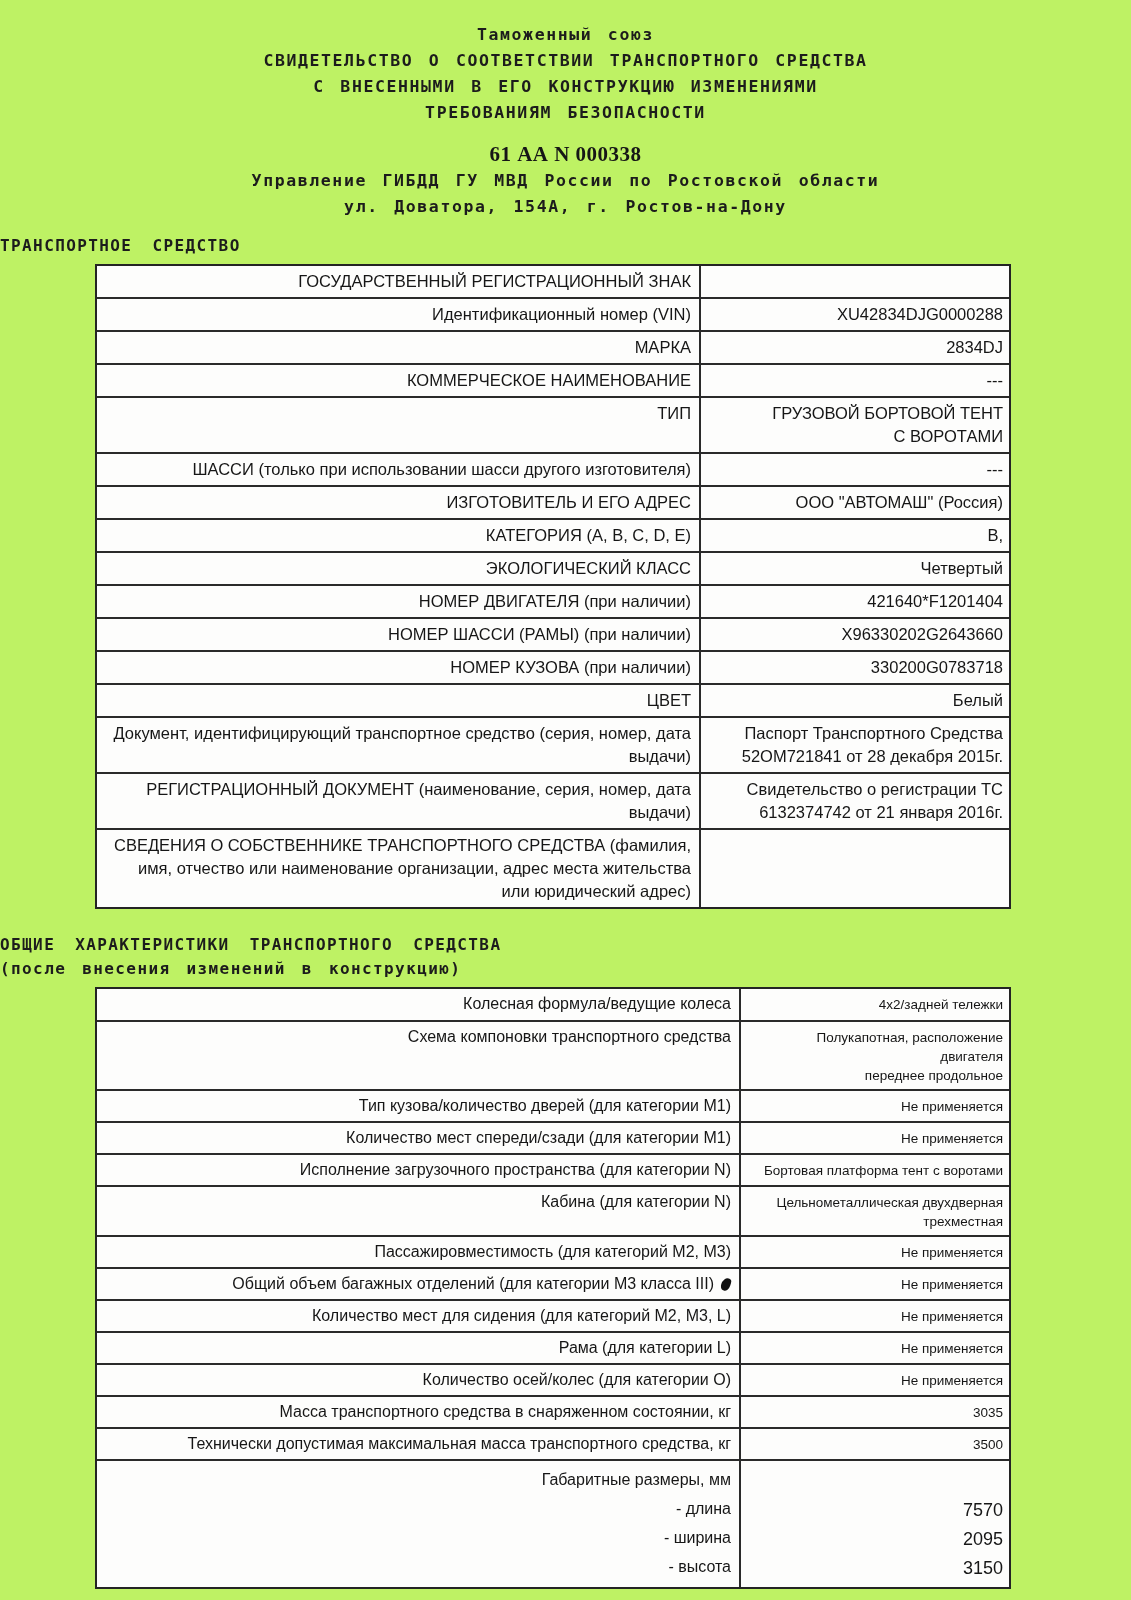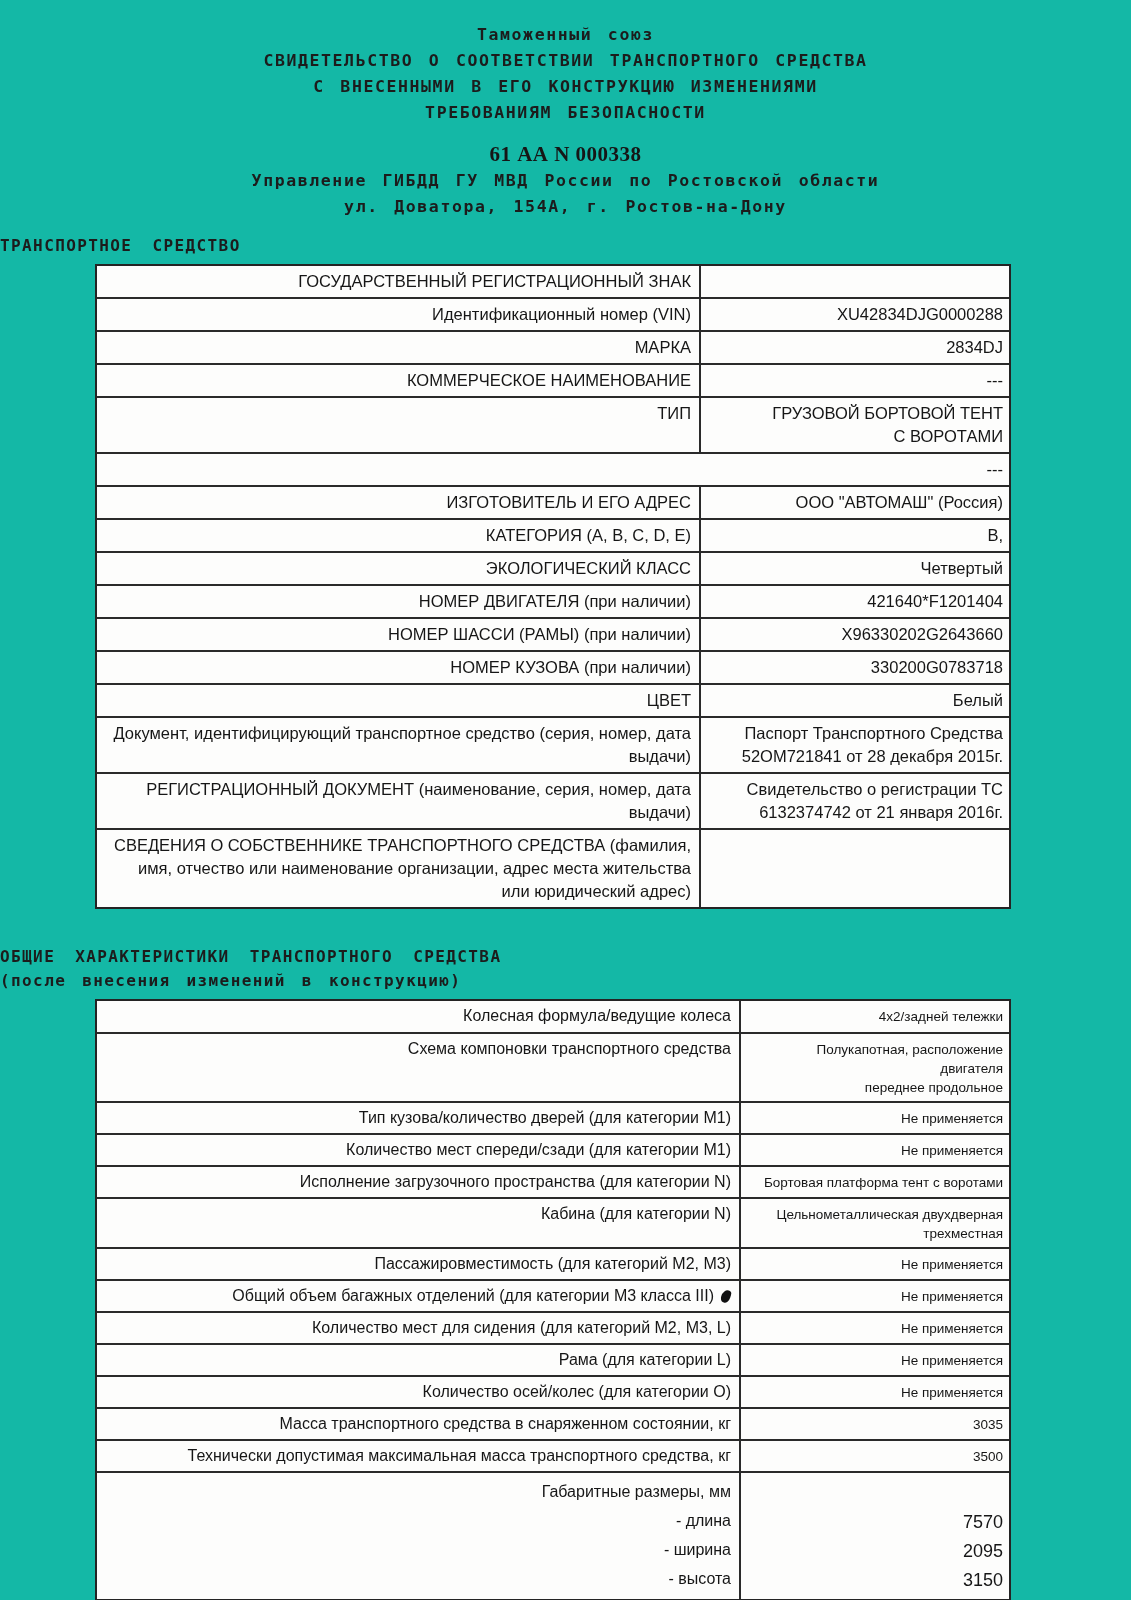--- a/index.html
+++ b/index.html
@@ -2,21 +2,21 @@
 <html><head>
 <meta charset="utf-8">
 <style>
   * { margin:0; padding:0; box-sizing:border-box; }
   html,body { background:#e8e8e8; }
   body { font-family:"Liberation Sans", sans-serif; color:#161616; }
   .page {
     position:relative;
     width:1131px; height:1600px;
     margin:0 auto;
-    background:#14b8a6;
+    background:#bef264;
     overflow:hidden;
     padding-top:22px;
   }
 
   
   .hdr { text-align:center; }
   .tw {
     font-family:"DejaVu Sans Mono", monospace;
     font-weight:bold;
     font-size:16.5px;
@@ -38,21 +38,21 @@
   .section-title {
     font-family:"DejaVu Sans Mono", monospace;
     font-weight:bold;
     font-size:16px;
     letter-spacing:1.4px;
     word-spacing:9px;
     line-height:24px;
     color:#1c1c1c;
   }
   .st-1 { margin-top:14px; }
-  .st-2 { margin-top:36px; }
+  .st-2 { margin-top:24px; }
   .st-sub { word-spacing:5px; }
 
   
   .tbl {
     width:916px;
     margin-left:95px;
     border:2px solid #242424;
     border-top-width:2px;
     background:#fdfdfc;
   }
@@ -131,20 +131,21 @@
       <div class="t-row">
         <div class="cell-l">КОММЕРЧЕСКОЕ НАИМЕНОВАНИЕ</div>
         <div class="cell-r">---</div>
       </div>
       <div class="t-row">
         <div class="cell-l">ТИП</div>
         <div class="cell-r">ГРУЗОВОЙ БОРТОВОЙ ТЕНТ
 С ВОРОТАМИ</div>
       </div>
       <div class="t-row">
+        <div class="cell-l">ШАССИ (только при использовании шасси другого изготовителя)</div>
         <div class="cell-r">---</div>
       </div>
       <div class="t-row">
         <div class="cell-l">ИЗГОТОВИТЕЛЬ И ЕГО АДРЕС</div>
         <div class="cell-r">ООО "АВТОМАШ" (Россия)</div>
       </div>
       <div class="t-row">
         <div class="cell-l">КАТЕГОРИЯ (А, В, С, D, Е)</div>
         <div class="cell-r"> В,</div>
       </div>

